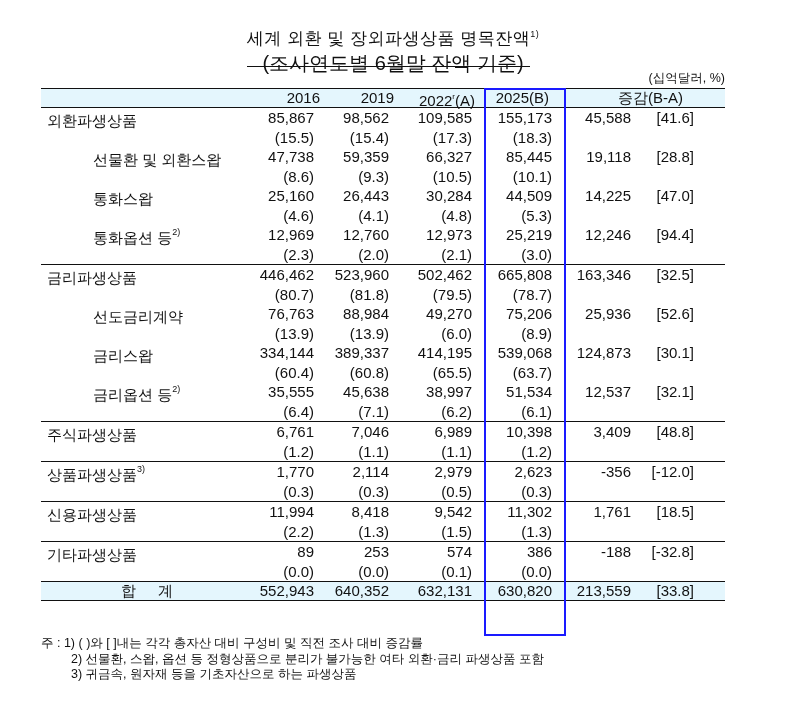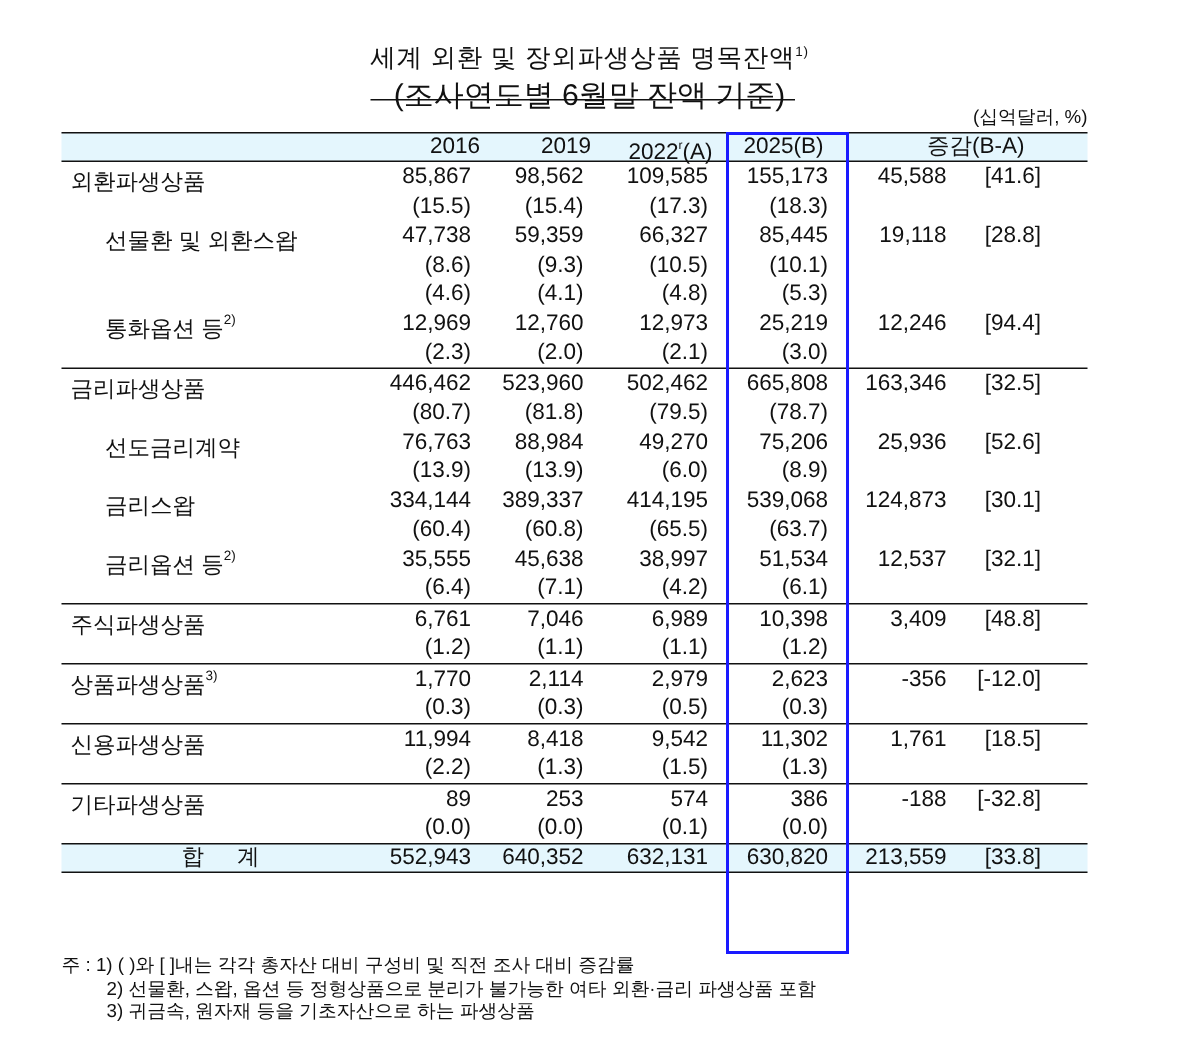--- a/index.html
+++ b/index.html
@@ -11,21 +11,21 @@
   .title sup { font-size: 9px; }
   .subtitle { position: absolute; left: 0; width: 786px; top: 50px; text-align: center; font-size: 20px; }
   .unit { position: absolute; right: 61px; top: 70px; font-size: 12.5px; }
   .tbl { position: absolute; left: 41px; top: 88px; width: 684px; }
   .row { position: relative; height: 19.5px; font-size: 15px; line-height: 19.5px; }
   .row.hdr { background: #e4f6fd; border-top: 1.5px solid #111; border-bottom: 1.5px solid #111; height: 18px; line-height: 18px; }
   .row.total { background: #e4f6fd; border-top: 1.5px solid #111; border-bottom: 1.5px solid #111; height: 18px; line-height: 18px; }
   .row.sep { border-top: 1.2px solid #111; }
   .c { position: absolute; top: 0; white-space: nowrap; }
   .lbl { left: 6px; }
-  .lbl.sub { left: 29px; }
+  .lbl.sub { left: 52px; }
   .lbl.total-lbl { left: 80px; letter-spacing: 22px; }
   .lbl sup { font-size: 9px; position: relative; top: -2px; }
   .v { text-align: right; }
   .c2016 { right: 411px; }
   .c2019 { right: 336px; }
   .c2022 { right: 253px; }
   .c2025 { right: 173px; }
   .cdiff { right: 94px; }
   .cpct { right: 31px; }
   .hdr .c2016 { right: 405px; }
@@ -81,20 +81,29 @@
         <span class="c v cdiff">19,118</span>
         <span class="c v cpct">[28.8]</span>
       </div>
       <div class="row">
         <span class="c v c2016">(8.6)</span>
         <span class="c v c2019">(9.3)</span>
         <span class="c v c2022">(10.5)</span>
         <span class="c v c2025">(10.1)</span>
       </div>
       <div class="row">
+        <span class="c lbl sub"><span>통화스왑</span><sup></sup></span>
+        <span class="c v c2016">25,160</span>
+        <span class="c v c2019">26,443</span>
+        <span class="c v c2022">30,284</span>
+        <span class="c v c2025">44,509</span>
+        <span class="c v cdiff">14,225</span>
+        <span class="c v cpct">[47.0]</span>
+      </div>
+      <div class="row">
         <span class="c v c2016">(4.6)</span>
         <span class="c v c2019">(4.1)</span>
         <span class="c v c2022">(4.8)</span>
         <span class="c v c2025">(5.3)</span>
       </div>
       <div class="row">
         <span class="c lbl sub"><span>통화옵션 등</span><sup>2)</sup></span>
         <span class="c v c2016">12,969</span>
         <span class="c v c2019">12,760</span>
         <span class="c v c2022">12,973</span>
@@ -158,21 +167,21 @@
         <span class="c v c2016">35,555</span>
         <span class="c v c2019">45,638</span>
         <span class="c v c2022">38,997</span>
         <span class="c v c2025">51,534</span>
         <span class="c v cdiff">12,537</span>
         <span class="c v cpct">[32.1]</span>
       </div>
       <div class="row">
         <span class="c v c2016">(6.4)</span>
         <span class="c v c2019">(7.1)</span>
-        <span class="c v c2022">(4.2)</span>
+        <span class="c v c2022">(6.2)</span>
         <span class="c v c2025">(6.1)</span>
       </div>
       <div class="row sep">
         <span class="c lbl"><span>주식파생상품</span><sup></sup></span>
         <span class="c v c2016">6,761</span>
         <span class="c v c2019">7,046</span>
         <span class="c v c2022">6,989</span>
         <span class="c v c2025">10,398</span>
         <span class="c v cdiff">3,409</span>
         <span class="c v cpct">[48.8]</span>

